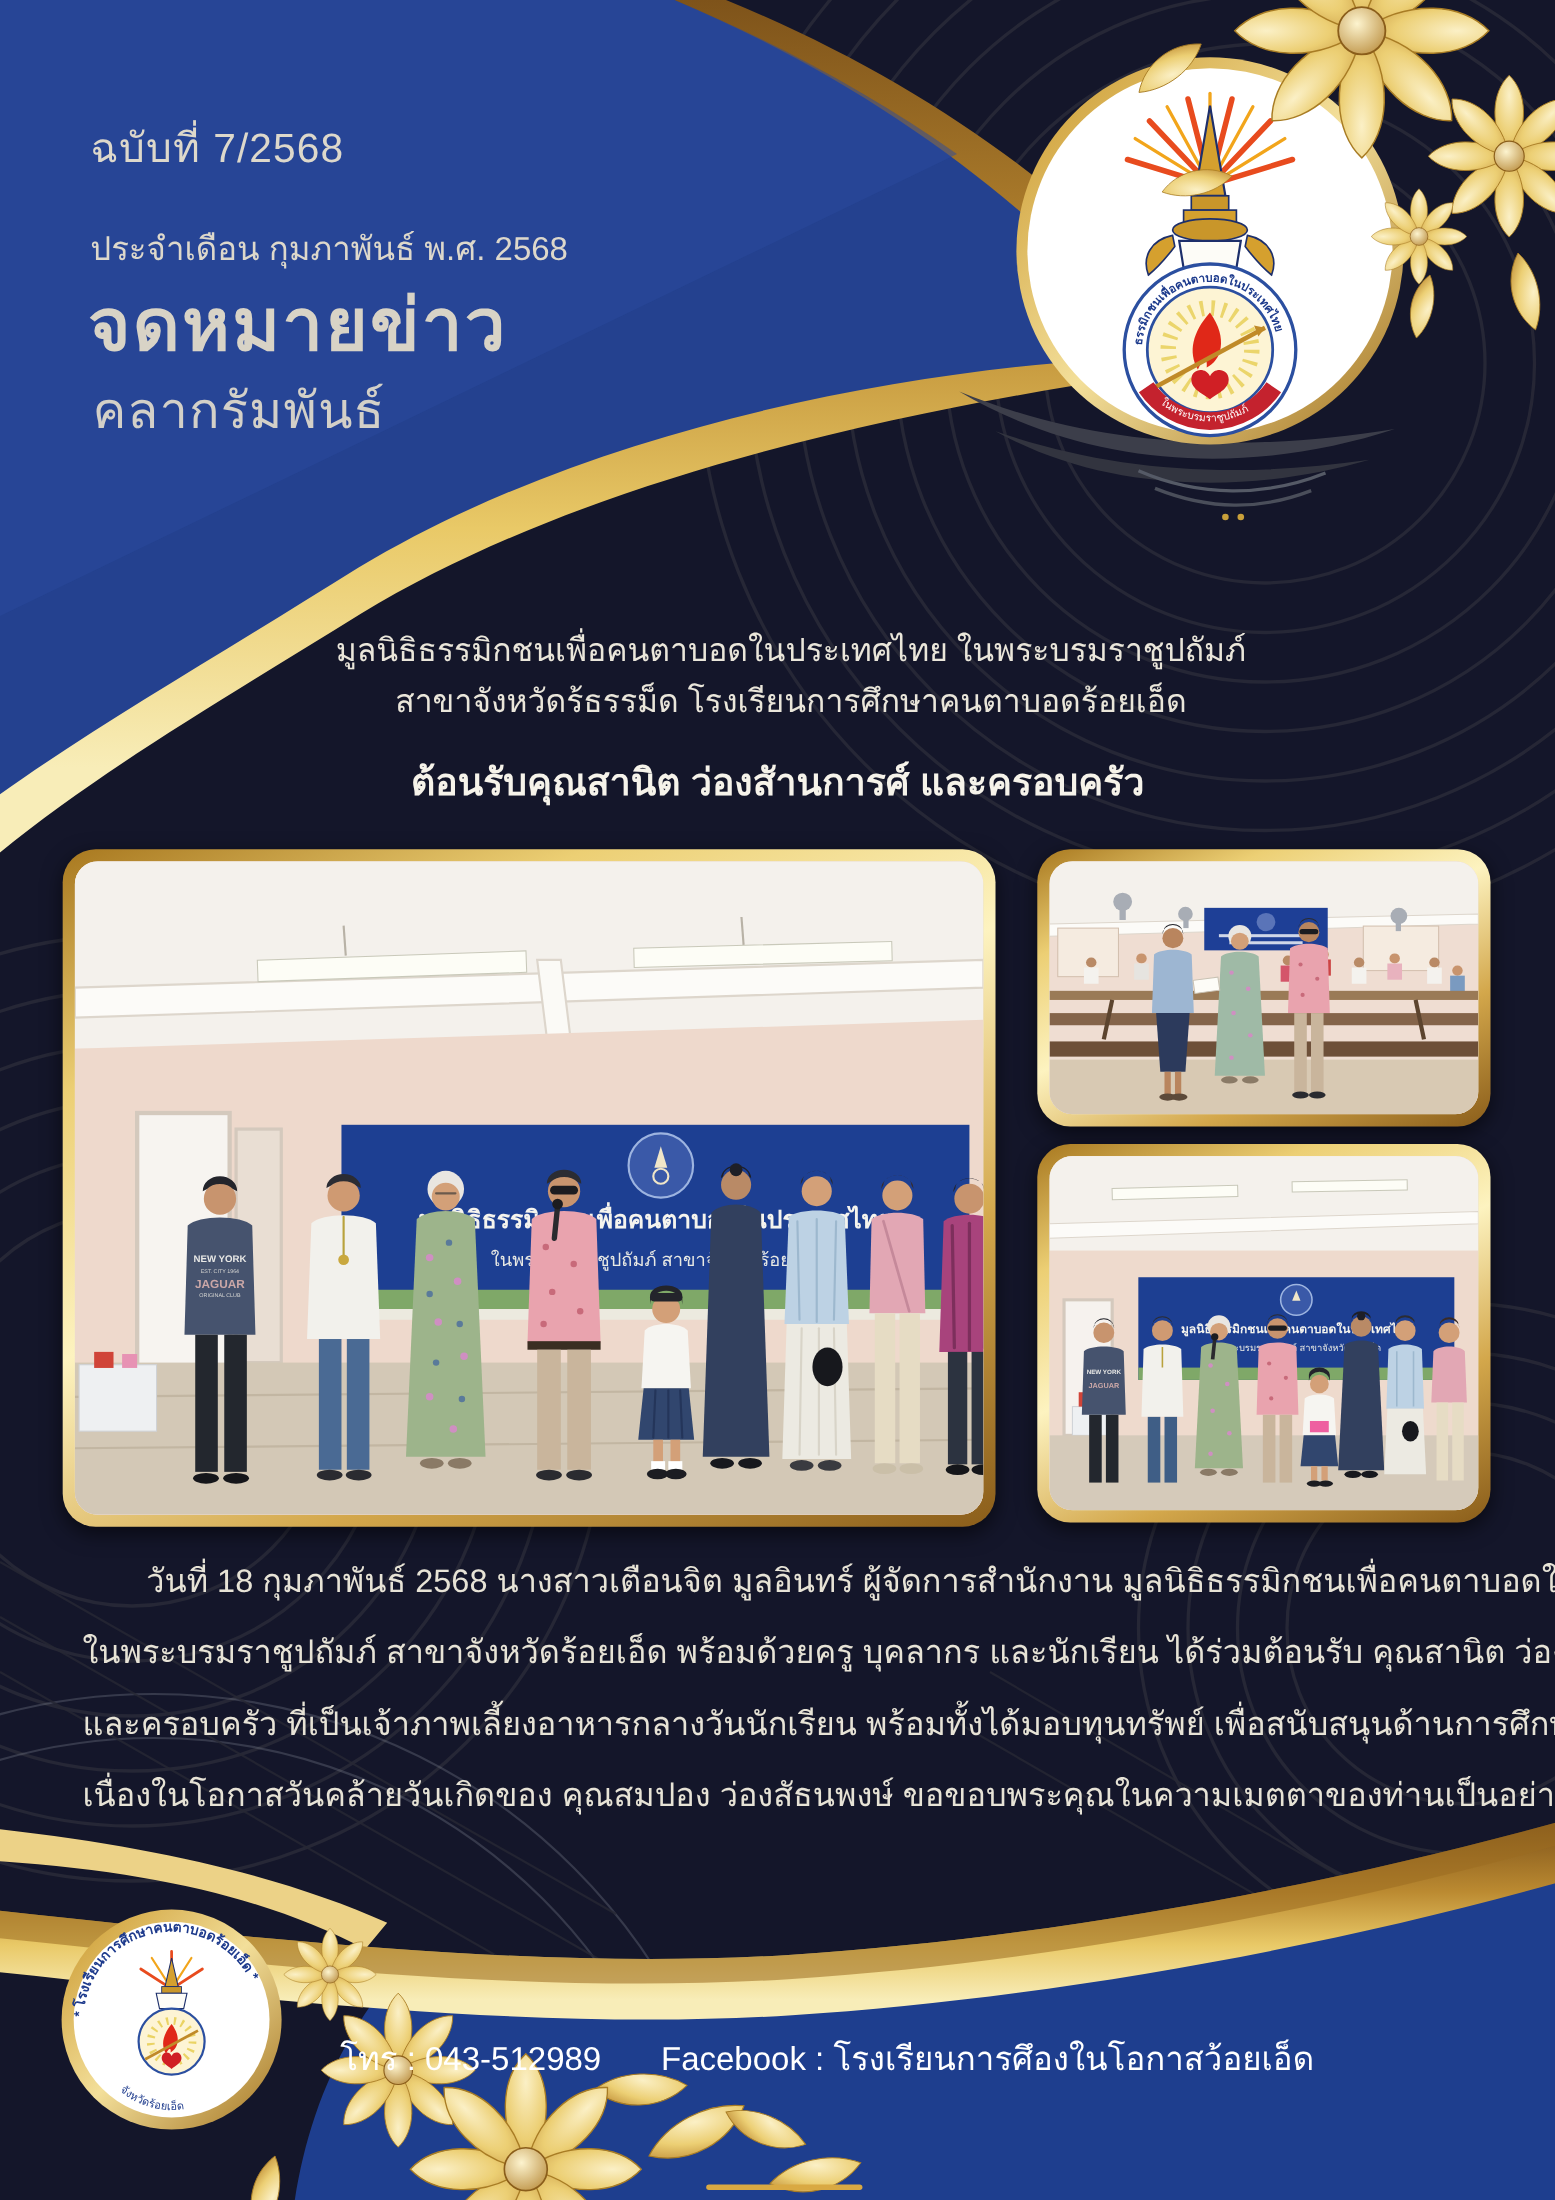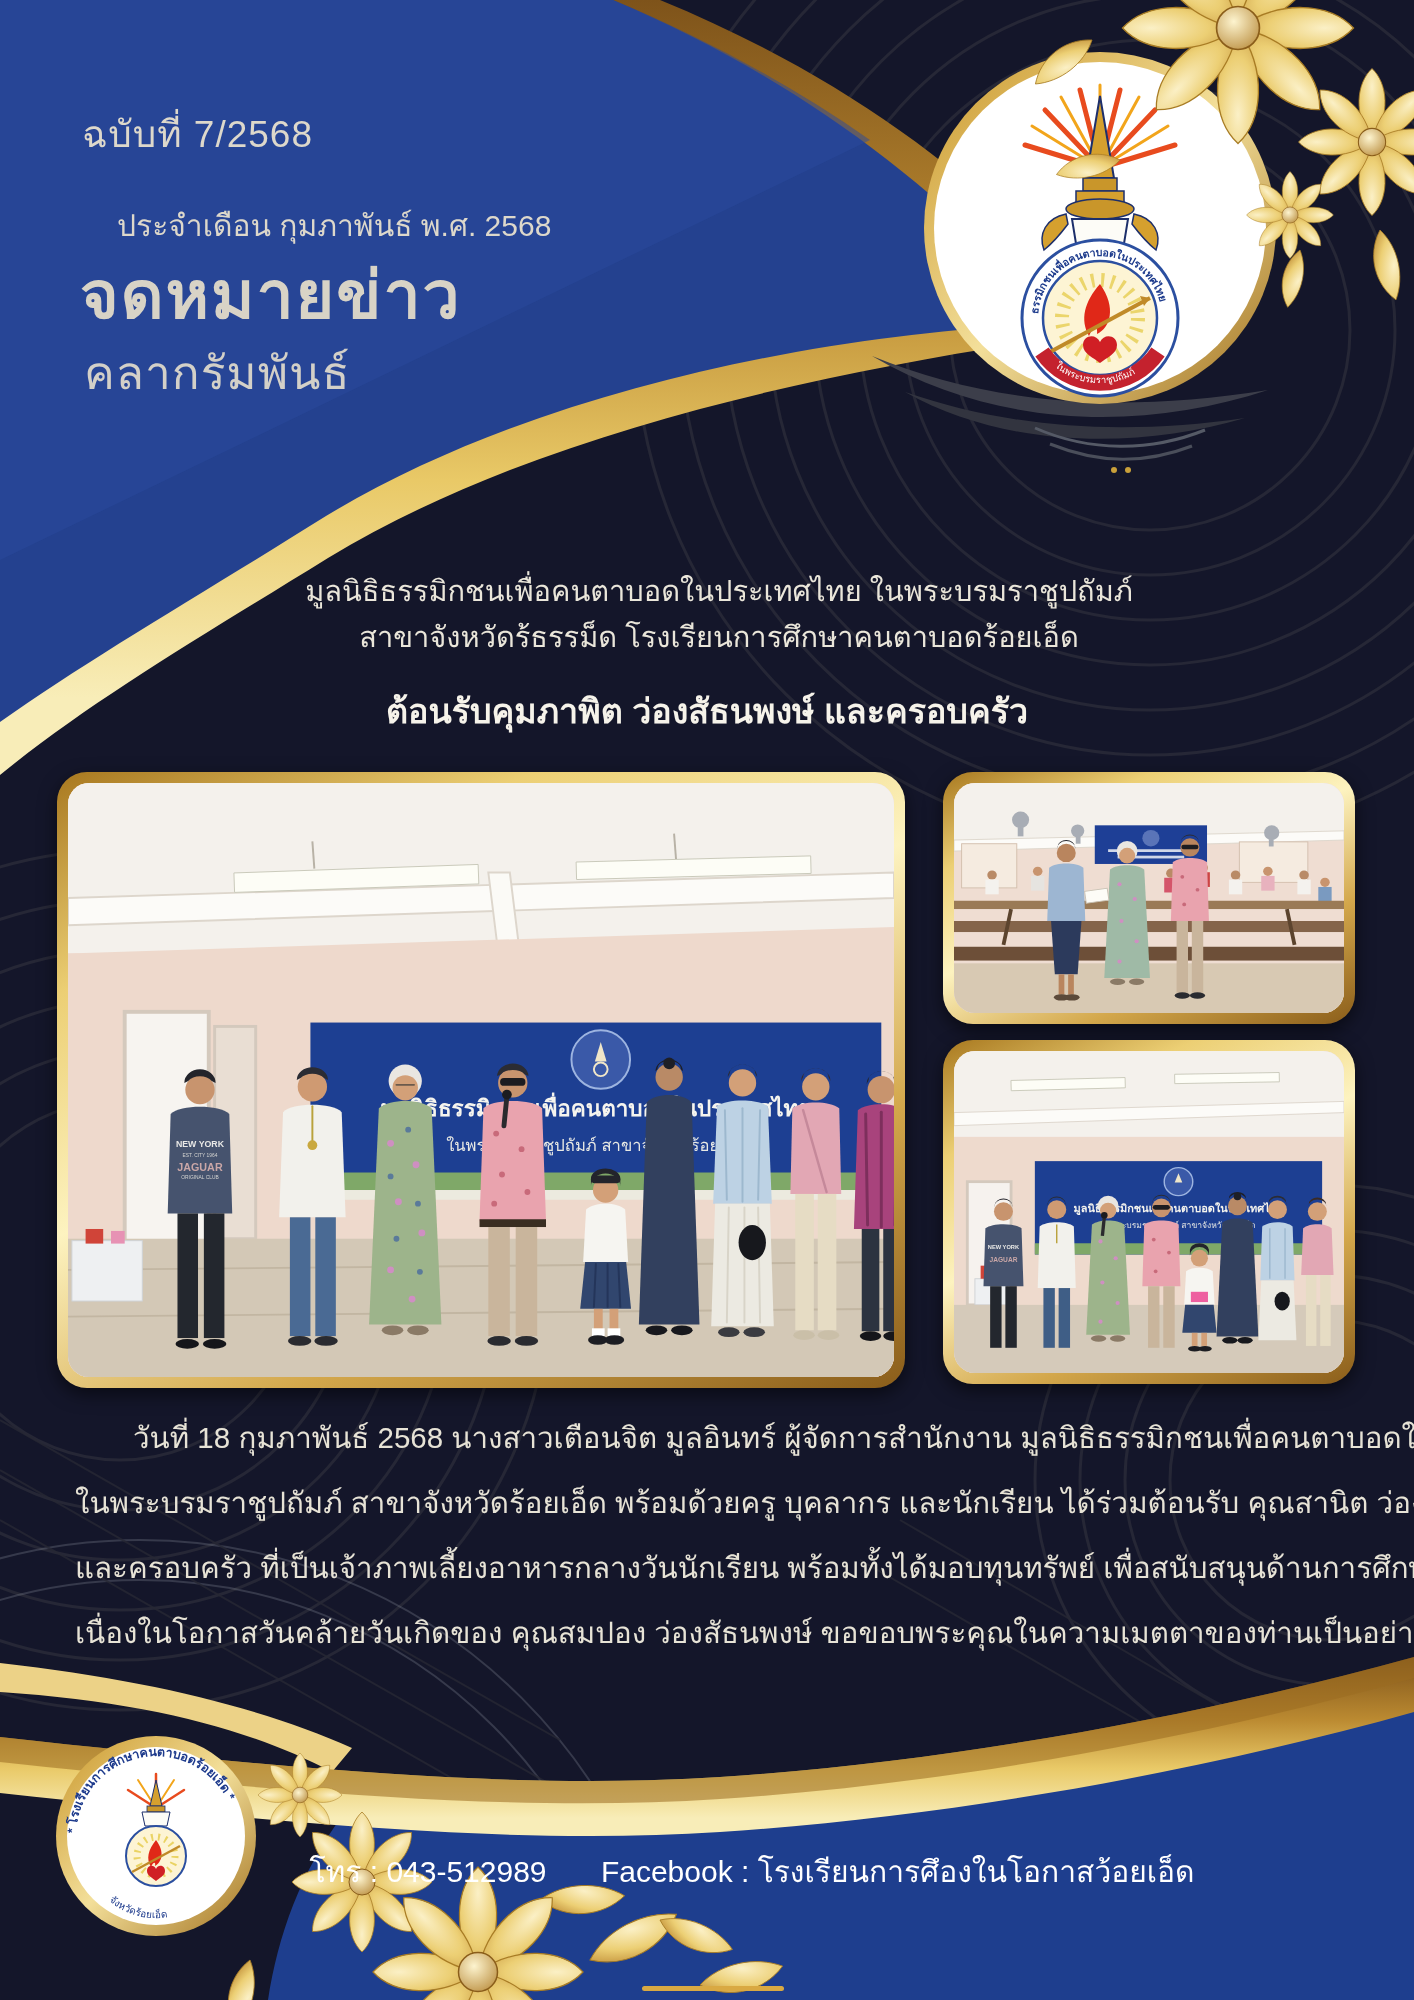--- a/index.html
+++ b/index.html
@@ -6,21 +6,21 @@
   #canvas{position:relative;width:1414px;height:2000px;overflow:hidden;
           background:#14162a;font-family:"Liberation Sans",sans-serif;}
   .abs{position:absolute;}
   .cream{color:#ddd8cb;}
   .photo-frame{position:absolute;border-radius:30px;padding:11px;box-sizing:border-box;
      background:linear-gradient(155deg,#a8781f 0%,#eccf74 22%,#fdf3c0 46%,#d3a74b 72%,#8a5d1a 100%);
      box-shadow:0 6px 18px rgba(0,0,0,.55);}
   .photo-inner{width:100%;height:100%;border-radius:21px;overflow:hidden;background:#e9e2d8;}
   .photo-inner svg{display:block;width:100%;height:100%;}
   .masthead-issue{font-size:37px;letter-spacing:1px;}
-  .masthead-month{font-size:30px;margin-left:35px;}
+  .masthead-month{font-size:30px;}
   .masthead-title{font-size:66px;font-weight:bold;letter-spacing:2px;color:#d8d3c6;}
   .masthead-sub{font-size:46px;letter-spacing:1px;color:#d3d0c8;}
   .orgline{width:100%;text-align:center;font-size:29px;color:#eae6da;padding-left:12px;}
   .eventline{width:100%;text-align:center;font-size:34px;font-weight:bold;color:#f6f3ea;}
   .bodytext{font-size:29.5px;color:#e7e3d6;line-height:65px;}
   .bodyline{white-space:nowrap;}
   .indent{text-indent:58px;}
   .footer-contact{width:100%;text-align:center;font-size:30px;color:#ffffff;}
   .footer-contact span{margin:0 23px;text-align:right;}
 </style>
@@ -235,21 +235,21 @@
     </g>
   </svg>
 
   <div class="abs cream masthead-issue" style="left:82px;top:104px;">ฉบับที่ 7/2568</div>
   <div class="abs cream masthead-month" style="left:82px;top:202px;">ประจำเดือน กุมภาพันธ์ พ.ศ. 2568</div>
   <div class="abs masthead-title" style="left:80px;top:242px;">จดหมายข่าว</div>
   <div class="abs masthead-sub" style="left:84px;top:336px;">คลากรัมพันธ์</div>
 
   <div class="abs orgline" style="left:0;top:568px;">มูลนิธิธรรมิกชนเพื่อคนตาบอดในประเทศไทย ในพระบรมราชูปถัมภ์</div>
   <div class="abs orgline" style="left:0;top:614px;">สาขาจังหวัดร้ธรรม็ด โรงเรียนการศึกษาคนตาบอดร้อยเอ็ด</div>
-  <div class="abs eventline" style="left:0;top:684px;">ต้อนรับคุมภาพิต ว่องสัธนพงษ์ และครอบครัว</div>
+  <div class="abs eventline" style="left:0;top:684px;">ต้อนรับคุณสานิต ว่องสัานการศ์ และครอบครัว</div>
 
   <div class="photo-frame" style="left:57px;top:772px;width:848px;height:616px;">
     <div class="photo-inner">
       <svg viewBox="0 0 845 610" preserveAspectRatio="none">
         <rect x="0" y="0" width="845" height="610" fill="#efdcd1"></rect>
         <rect x="0" y="0" width="845" height="175" fill="#f4f1ec"></rect>
         <path d="M0,118 L845,92 L845,118 L0,146 Z" fill="#fcfbf8" stroke="#ddd6cc" stroke-width="2"></path>
         <path d="M430,92 L452,92 L470,238 L448,238 Z" fill="#fbfaf6" stroke="#ddd6cc" stroke-width="2"></path>
         <path d="M0,175 L845,148 L845,610 L0,610 Z" fill="#eed9cc"></path>
         <g>

